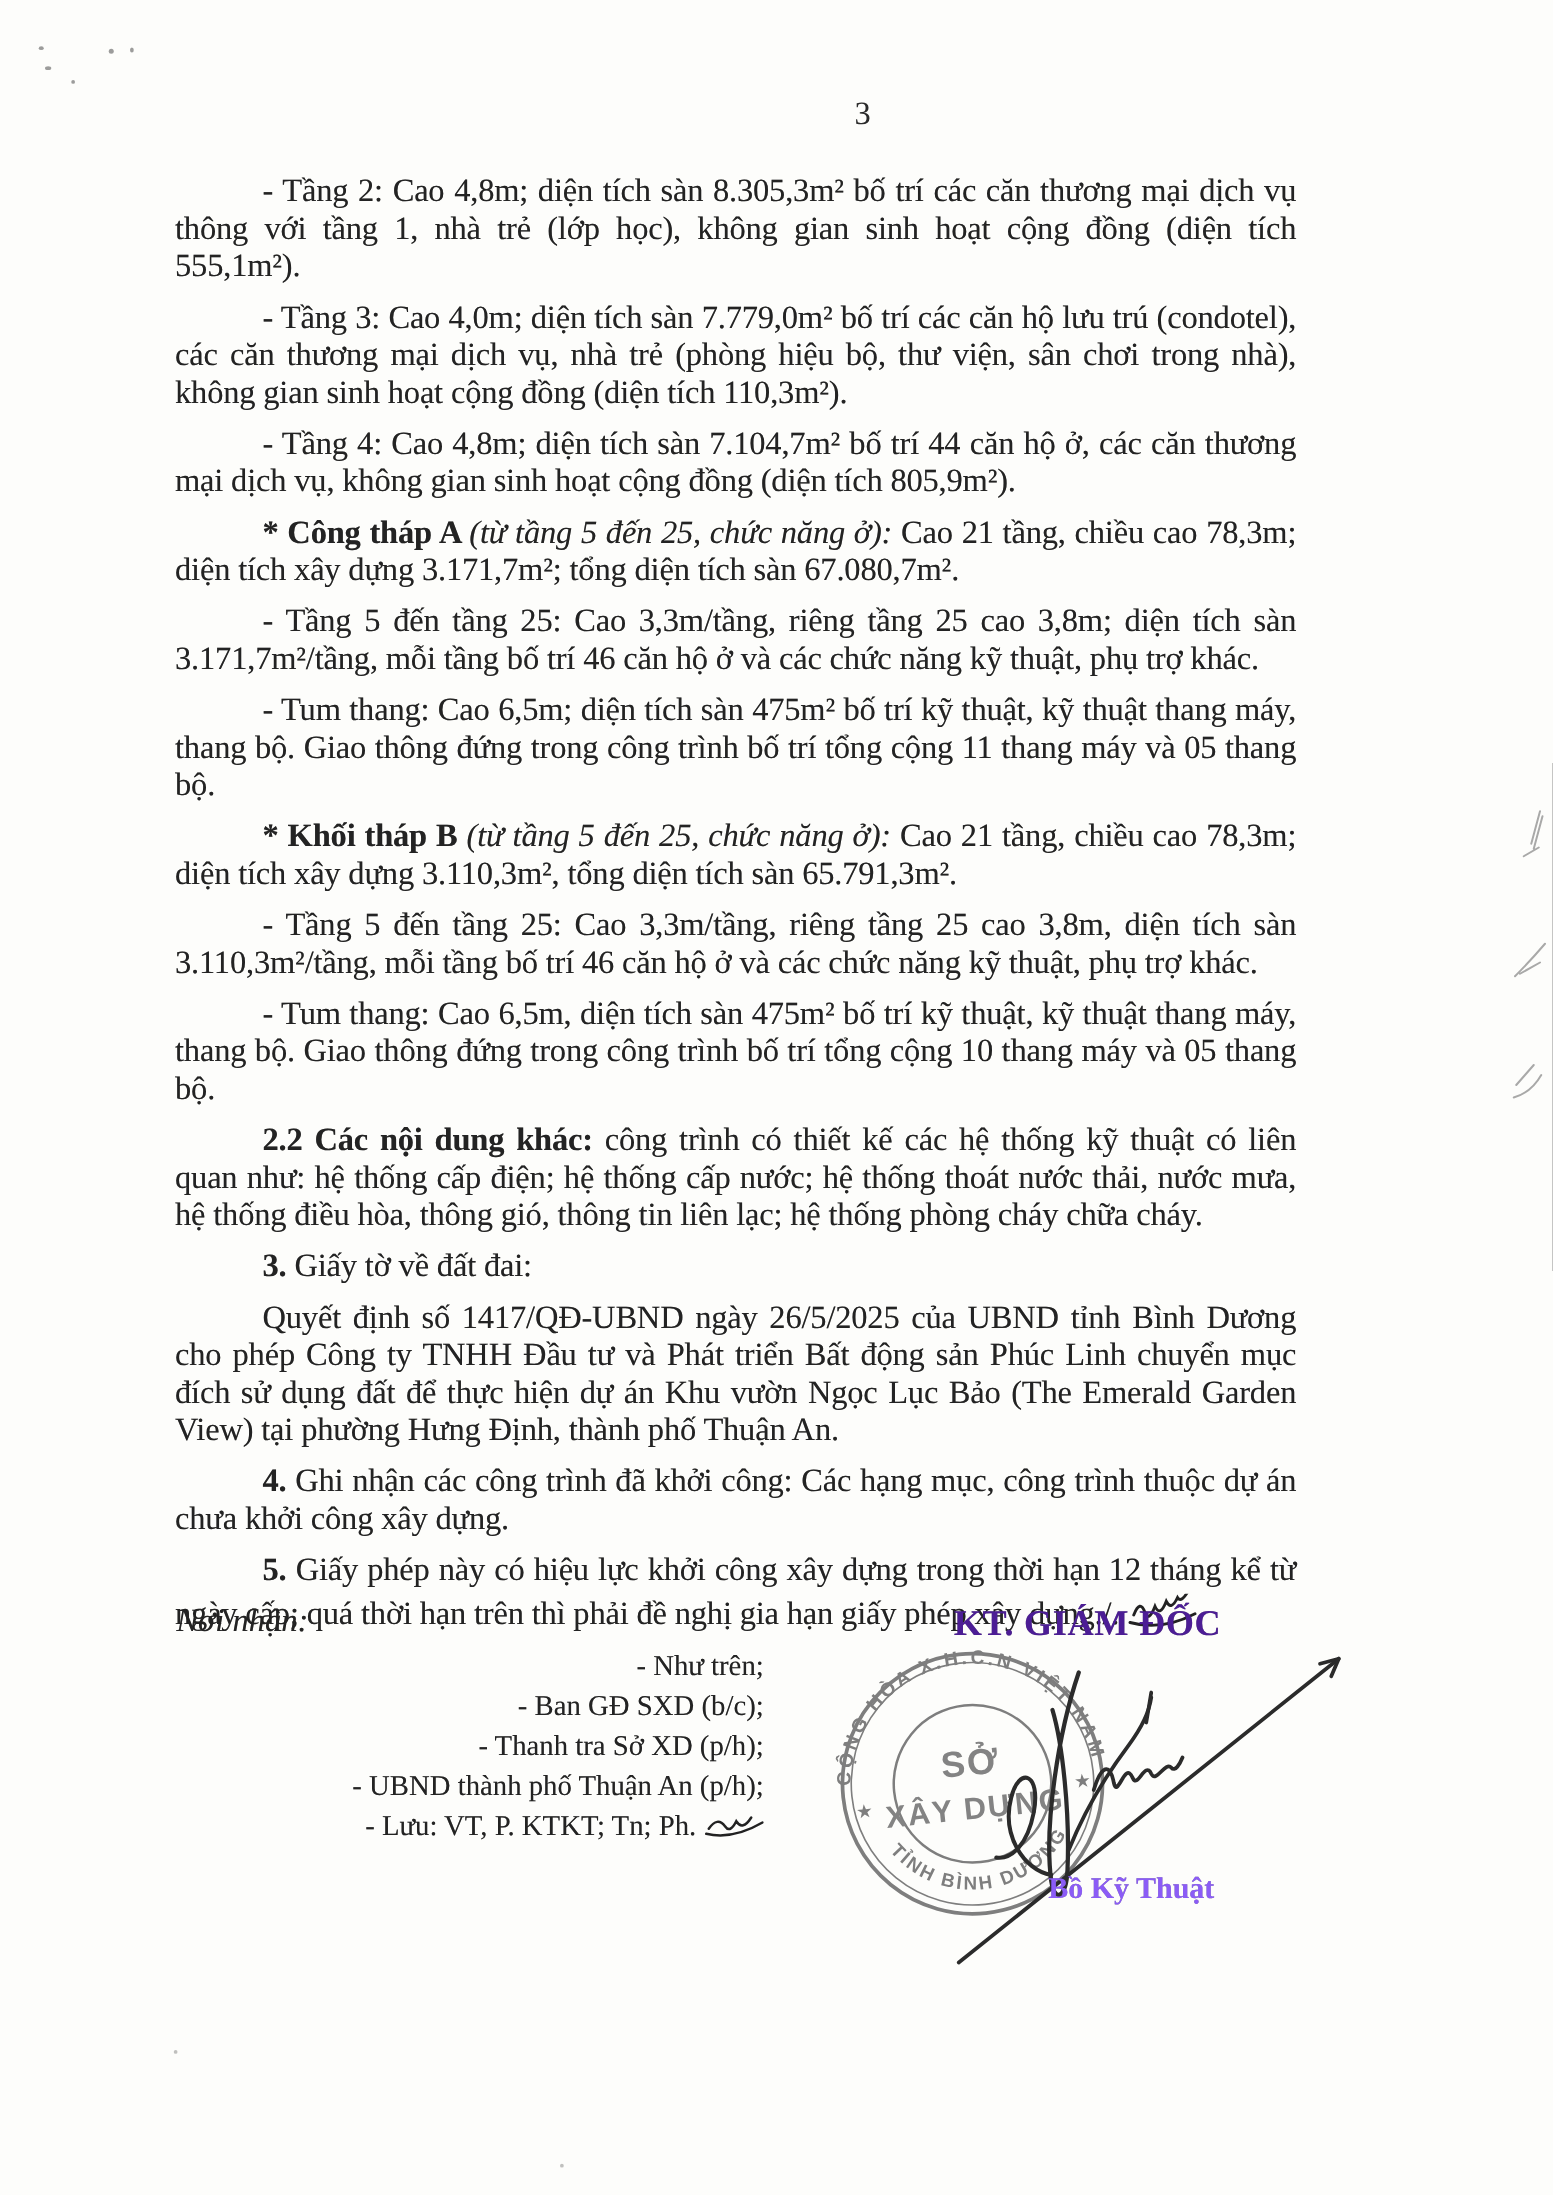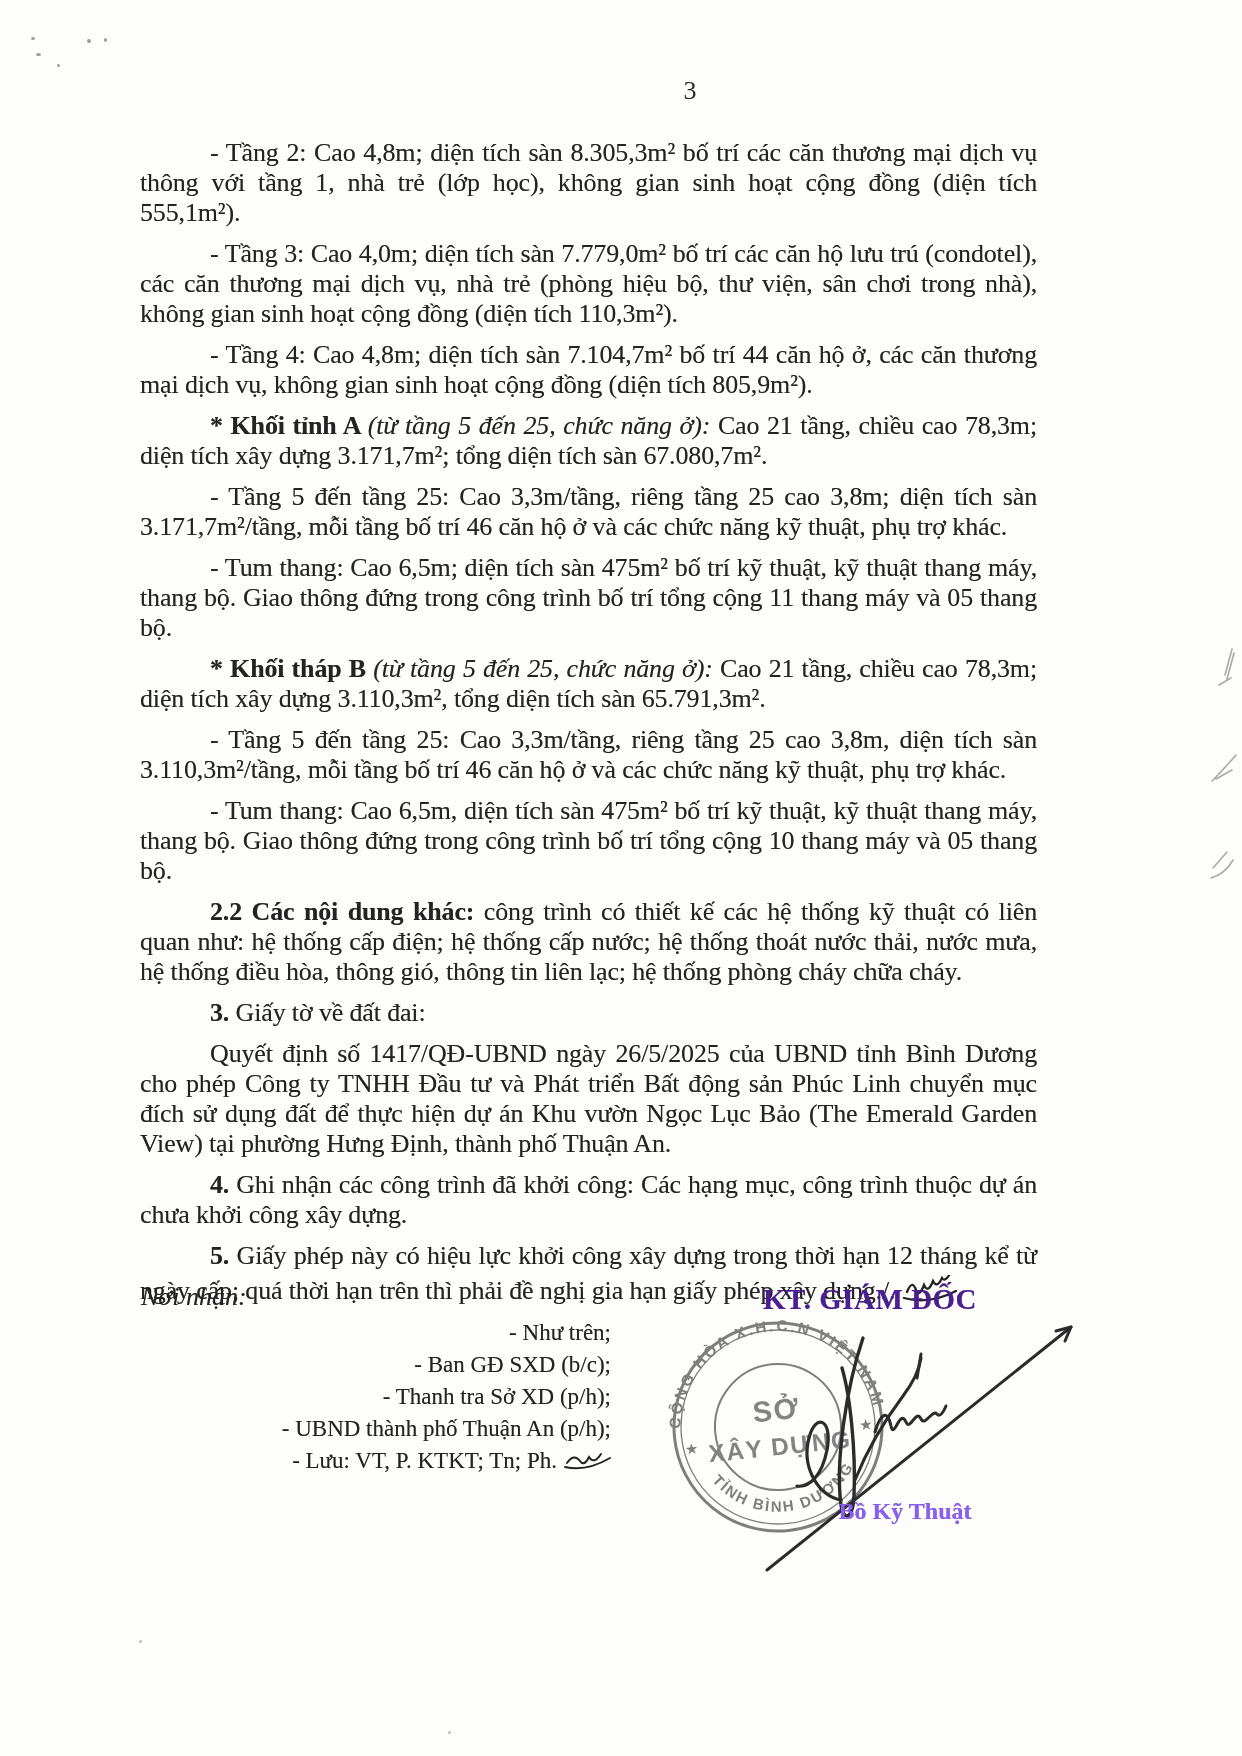--- a/index.html
+++ b/index.html
@@ -65,21 +65,21 @@
   <div class="speck" style="left:57px;top:64px;width:3px;height:3px;"></div>
   <div class="speck" style="left:139px;top:1640px;width:3px;height:3px;opacity:.35;"></div>
   <div class="speck" style="left:448px;top:1731px;width:3px;height:3px;opacity:.35;"></div>
 
   <div class="page-number">3</div>
 
   <div class="doc-body">
       <p><span class="run-n">- Tầng 2: Cao 4,8m; diện tích sàn 8.305,3m² bố trí các căn thương mại dịch vụ thông với tầng 1, nhà trẻ (lớp học), không gian sinh hoạt cộng đồng (diện tích 555,1m²).</span></p>
       <p><span class="run-n">- Tầng 3: Cao 4,0m; diện tích sàn 7.779,0m² bố trí các căn hộ lưu trú (condotel), các căn thương mại dịch vụ, nhà trẻ (phòng hiệu bộ, thư viện, sân chơi trong nhà), không gian sinh hoạt cộng đồng (diện tích 110,3m²).</span></p>
       <p><span class="run-n">- Tầng 4: Cao 4,8m; diện tích sàn 7.104,7m² bố trí 44 căn hộ ở, các căn thương mại dịch vụ, không gian sinh hoạt cộng đồng (diện tích 805,9m²).</span></p>
-      <p><span class="run-b">* Khối tỉnh A </span><span class="run-i">(từ tầng 5 đến 25, chức năng ở): </span><span class="run-n">Cao 21 tầng, chiều cao 78,3m; diện tích xây dựng 3.171,7m²; tổng diện tích sàn 67.080,7m².</span></p>
+      <p><span class="run-b">* Công tháp A </span><span class="run-i">(từ tầng 5 đến 25, chức năng ở): </span><span class="run-n">Cao 21 tầng, chiều cao 78,3m; diện tích xây dựng 3.171,7m²; tổng diện tích sàn 67.080,7m².</span></p>
       <p><span class="run-n">- Tầng 5 đến tầng 25: Cao 3,3m/tầng, riêng tầng 25 cao 3,8m; diện tích sàn 3.171,7m²/tầng, mỗi tầng bố trí 46 căn hộ ở và các chức năng kỹ thuật, phụ trợ khác.</span></p>
       <p><span class="run-n">- Tum thang: Cao 6,5m; diện tích sàn 475m² bố trí kỹ thuật, kỹ thuật thang máy, thang bộ. Giao thông đứng trong công trình bố trí tổng cộng 11 thang máy và 05 thang bộ.</span></p>
       <p><span class="run-b">* Khối tháp B </span><span class="run-i">(từ tầng 5 đến 25, chức năng ở): </span><span class="run-n">Cao 21 tầng, chiều cao 78,3m; diện tích xây dựng 3.110,3m², tổng diện tích sàn 65.791,3m².</span></p>
       <p><span class="run-n">- Tầng 5 đến tầng 25: Cao 3,3m/tầng, riêng tầng 25 cao 3,8m, diện tích sàn 3.110,3m²/tầng, mỗi tầng bố trí 46 căn hộ ở và các chức năng kỹ thuật, phụ trợ khác.</span></p>
       <p><span class="run-n">- Tum thang: Cao 6,5m, diện tích sàn 475m² bố trí kỹ thuật, kỹ thuật thang máy, thang bộ. Giao thông đứng trong công trình bố trí tổng cộng 10 thang máy và 05 thang bộ.</span></p>
       <p><span class="run-bi">2.2 Các nội dung khác: </span><span class="run-n">công trình có thiết kế các hệ thống kỹ thuật có liên quan như: hệ thống cấp điện; hệ thống cấp nước; hệ thống thoát nước thải, nước mưa, hệ thống điều hòa, thông gió, thông tin liên lạc; hệ thống phòng cháy chữa cháy.</span></p>
       <p><span class="run-b">3. </span><span class="run-n">Giấy tờ về đất đai:</span></p>
       <p><span class="run-n">Quyết định số 1417/QĐ-UBND ngày 26/5/2025 của UBND tỉnh Bình Dương cho phép Công ty TNHH Đầu tư và Phát triển Bất động sản Phúc Linh chuyển mục đích sử dụng đất để thực hiện dự án Khu vườn Ngọc Lục Bảo (The Emerald Garden View) tại phường Hưng Định, thành phố Thuận An.</span></p>
       <p><span class="run-b">4. </span><span class="run-n">Ghi nhận các công trình đã khởi công: Các hạng mục, công trình thuộc dự án chưa khởi công xây dựng.</span></p>
       <p><span class="run-b">5. </span><span class="run-n">Giấy phép này có hiệu lực khởi công xây dựng trong thời hạn 12 tháng kể từ ngày cấp; quá thời hạn trên thì phải đề nghị gia hạn giấy phép xây dựng./.</span><svg class="initials-svg" width="58" height="28" viewBox="0 0 58 28">

